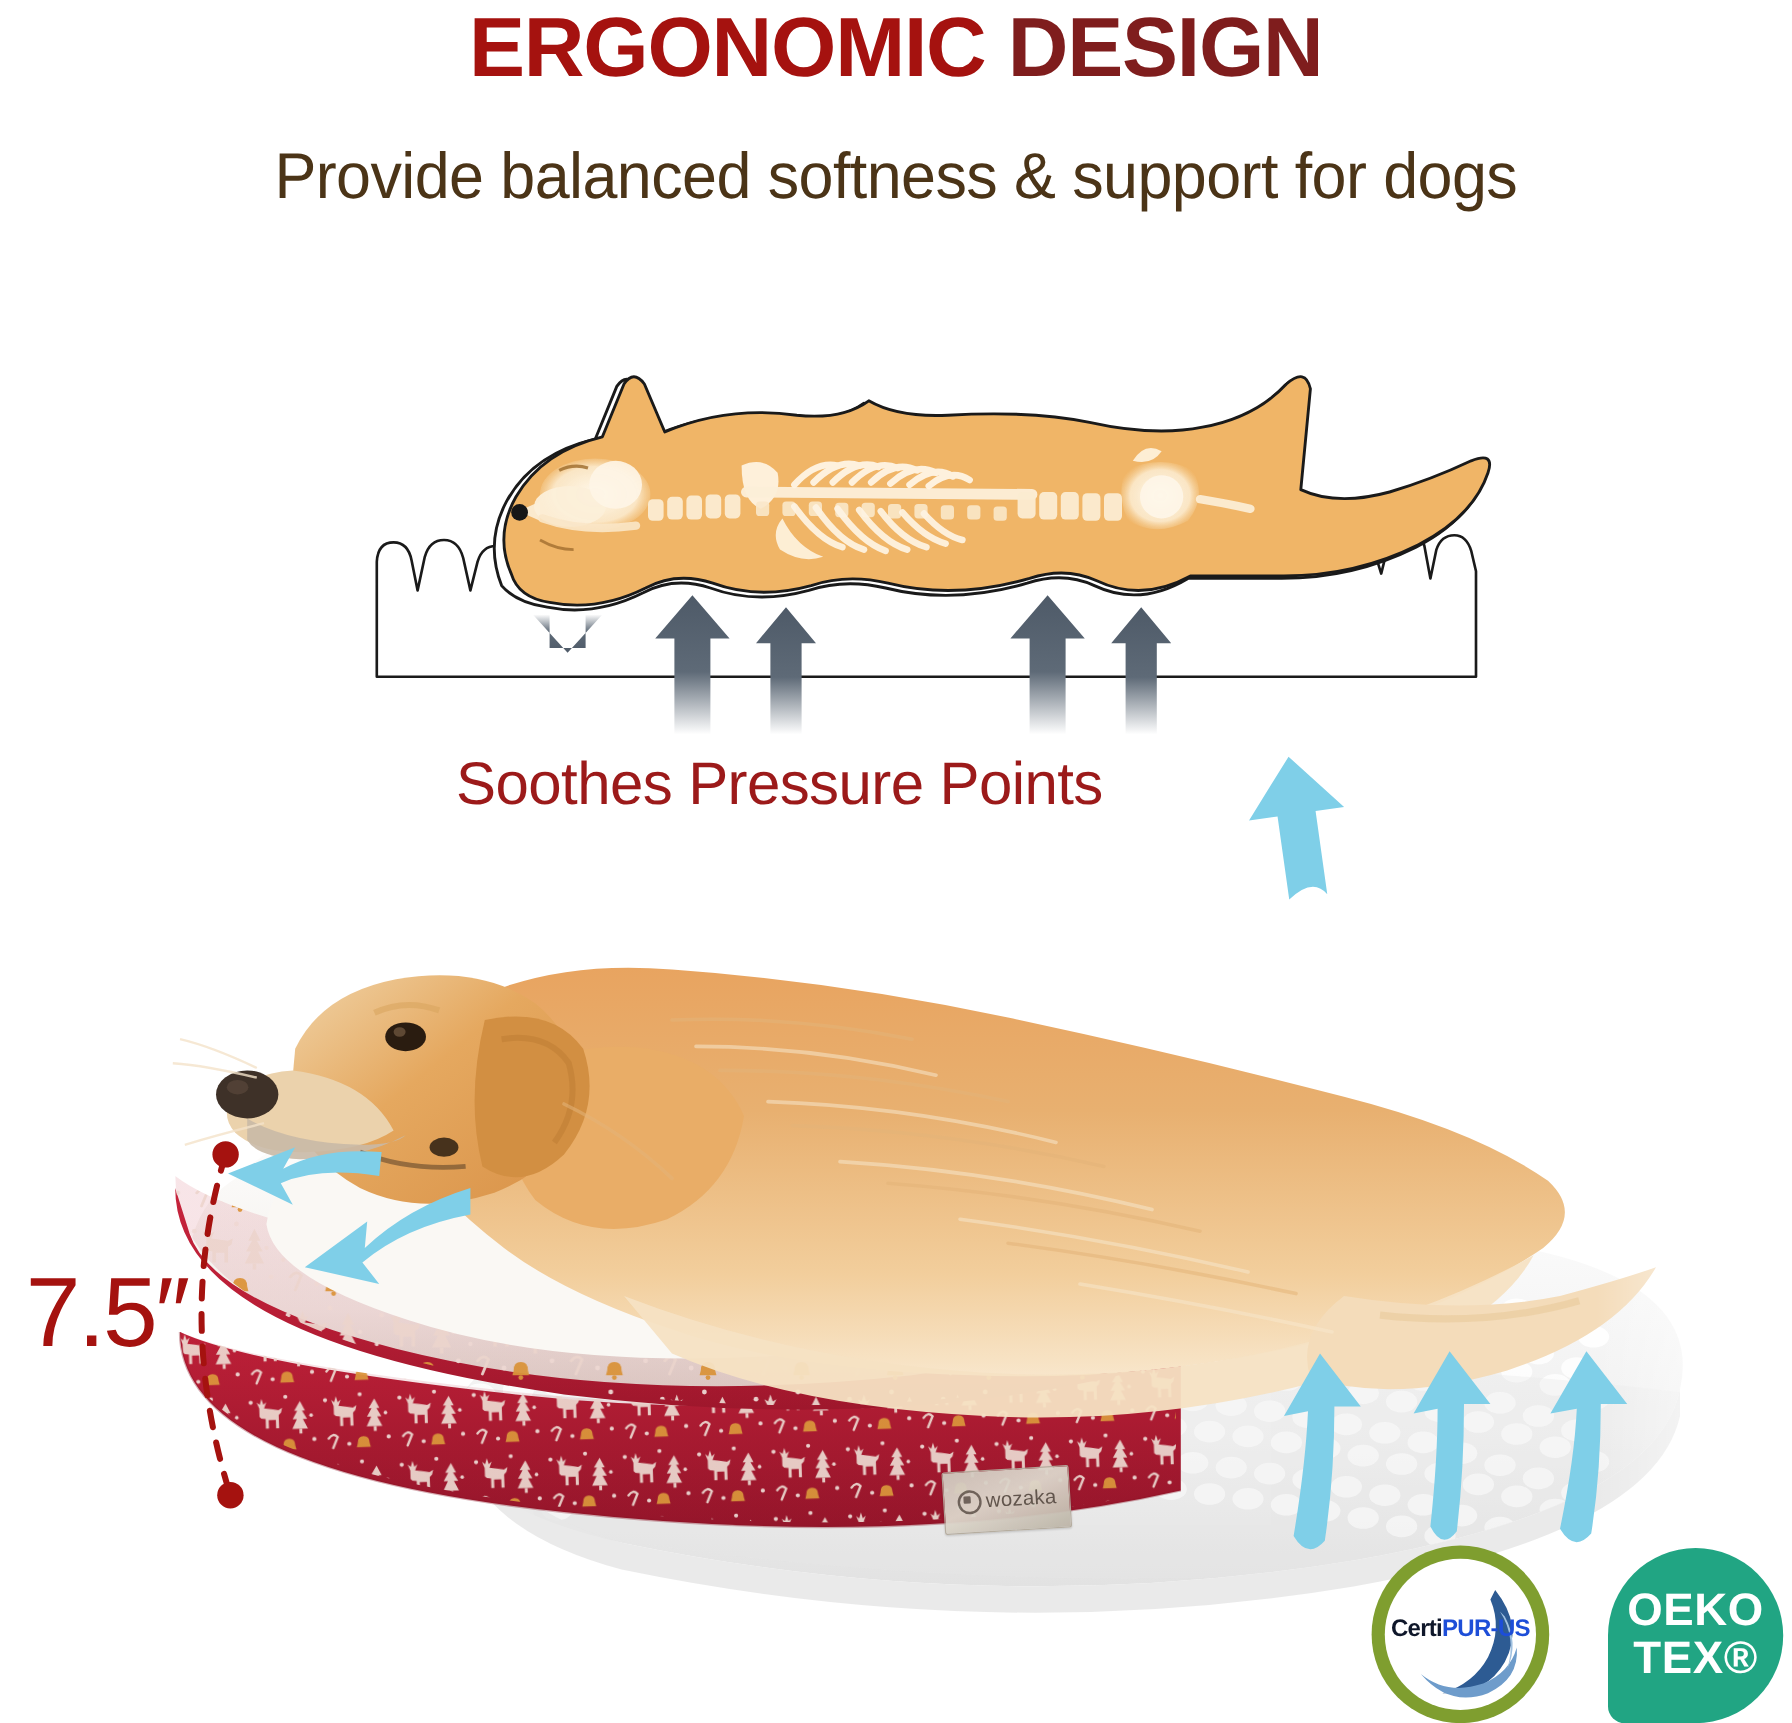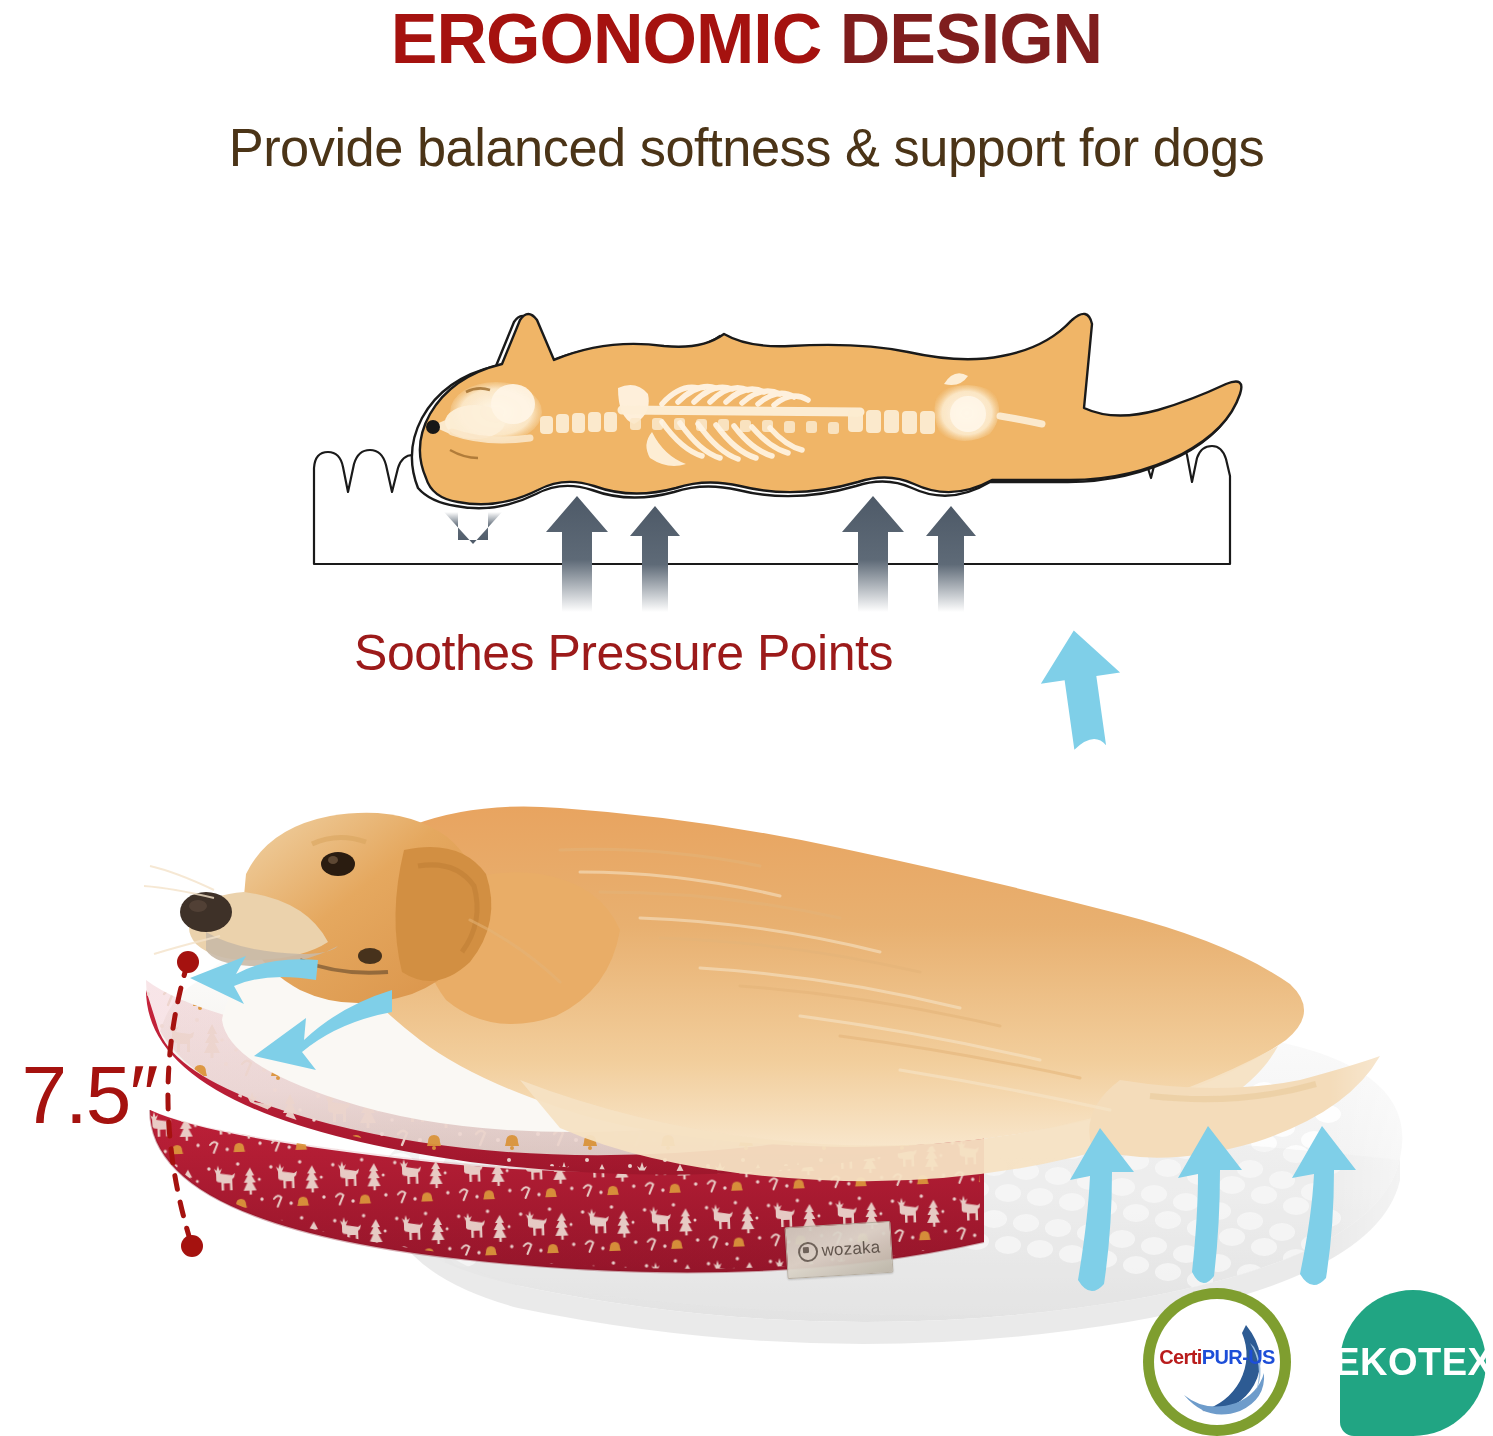--- a/index.html
+++ b/index.html
@@ -26,20 +26,21 @@
   }
 
   
   .diagram{position:absolute;left:300px;top:292px;width:960px;height:320px;}
   .diagram svg{display:block;width:100%;height:100%;overflow:visible;}
 
   .press-label{
     position:absolute;left:0;top:624px;width:1247px;text-align:center;
     font-size:50px;color:#9C1A1A;font-weight:400;letter-spacing:-.5px;
     white-space:nowrap;
+    padding-left:26px;
   }
 
   
   .scene{position:absolute;left:0;top:660px;width:1493px;height:700px;}
   .scene svg{position:absolute;left:0;top:0;width:1493px;height:700px;overflow:visible;}
 
   
   .dim-label{
     position:absolute;left:-6px;top:1048px;width:190px;text-align:center;
     font-size:82px;color:#A5120F;font-weight:400;letter-spacing:-2px;
@@ -55,25 +56,25 @@
   .certipur .ring-text{position:absolute;inset:0;}
   .certipur .inner{
     position:absolute;left:11px;top:11px;width:126px;height:126px;border-radius:50%;
     background:#fff;overflow:hidden;
   }
   .certipur .swoosh{position:absolute;left:0;top:0;width:126px;height:126px;}
   .certipur .cp-word{
     position:absolute;left:0;top:47px;width:126px;text-align:center;
     font-size:20px;font-weight:bold;white-space:nowrap;letter-spacing:-.6px;
   }
-  .cp-a{color:#b91c1c;} .cp-b{color:#1d4ed8;} .cp-c{color:#1d4ed8;}
+  .cp-a{color:#0f172a;} .cp-b{color:#1d4ed8;} .cp-c{color:#1d4ed8;}
   .oeko{
     position:absolute;left:205px;top:2px;width:146px;height:146px;
     background:#21A583;border-radius:50% 50% 50% 14px;
-    display:flex;flex-direction:row;align-items:center;justify-content:center;
+    display:flex;flex-direction:column;align-items:center;justify-content:center;
   }
   .oeko span{
     color:#fff;font-weight:bold;font-size:38px;line-height:1.05;letter-spacing:.5px;
   }
   .oeko .l2{font-size:38px;}
 
   
   .brandtag{
     position:absolute;left:786px;top:1224px;width:104px;height:50px;
     background:linear-gradient(160deg,#cfc8bd 0%,#ded7cc 45%,#bdb5a8 100%);

